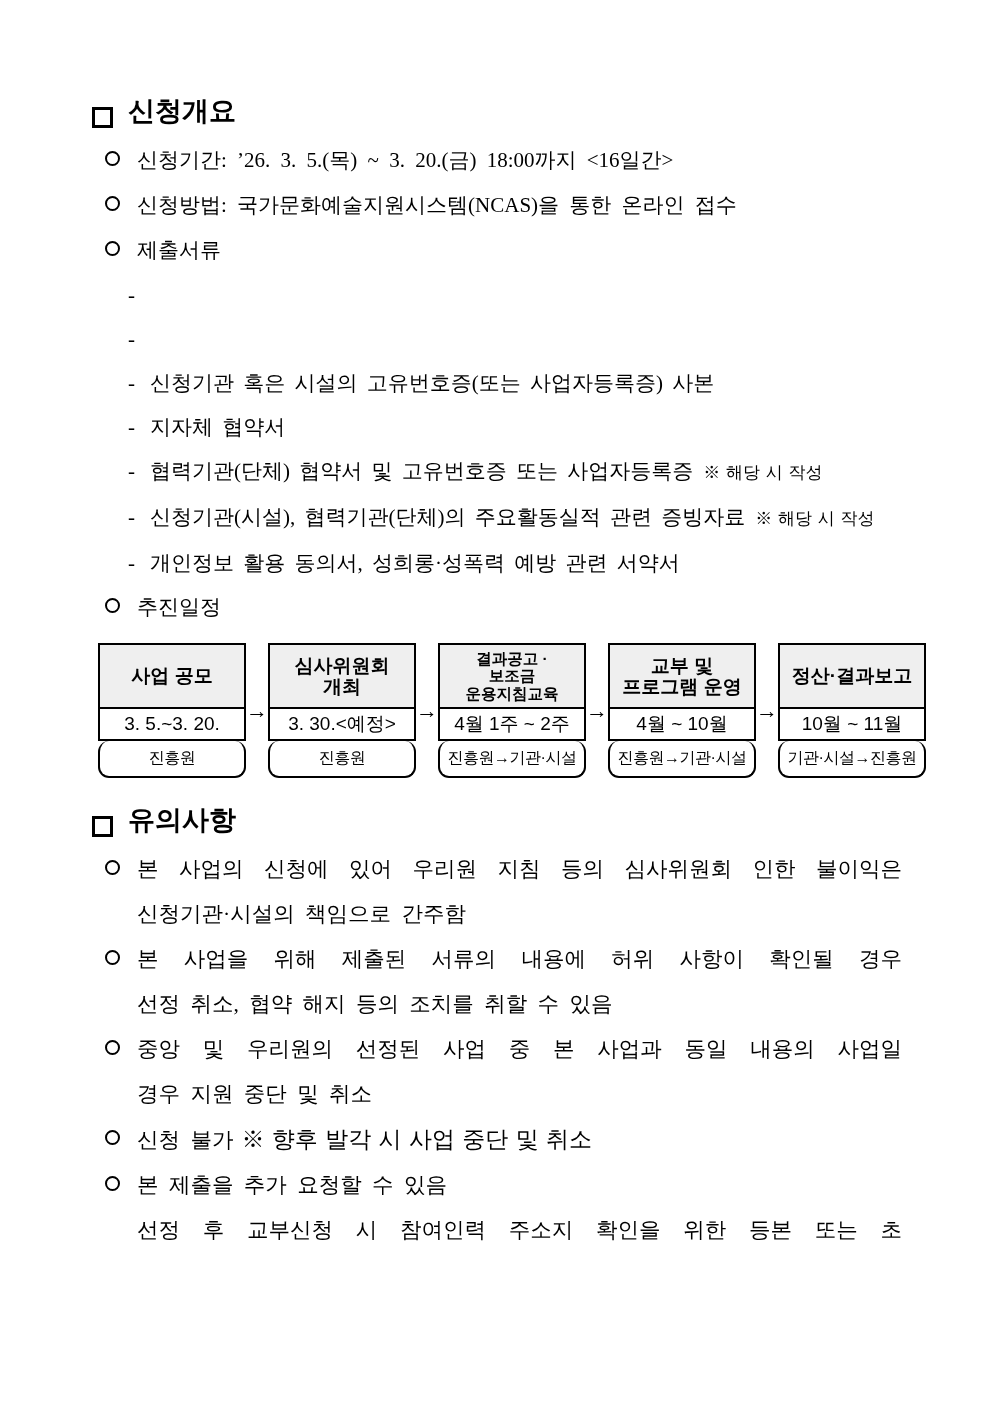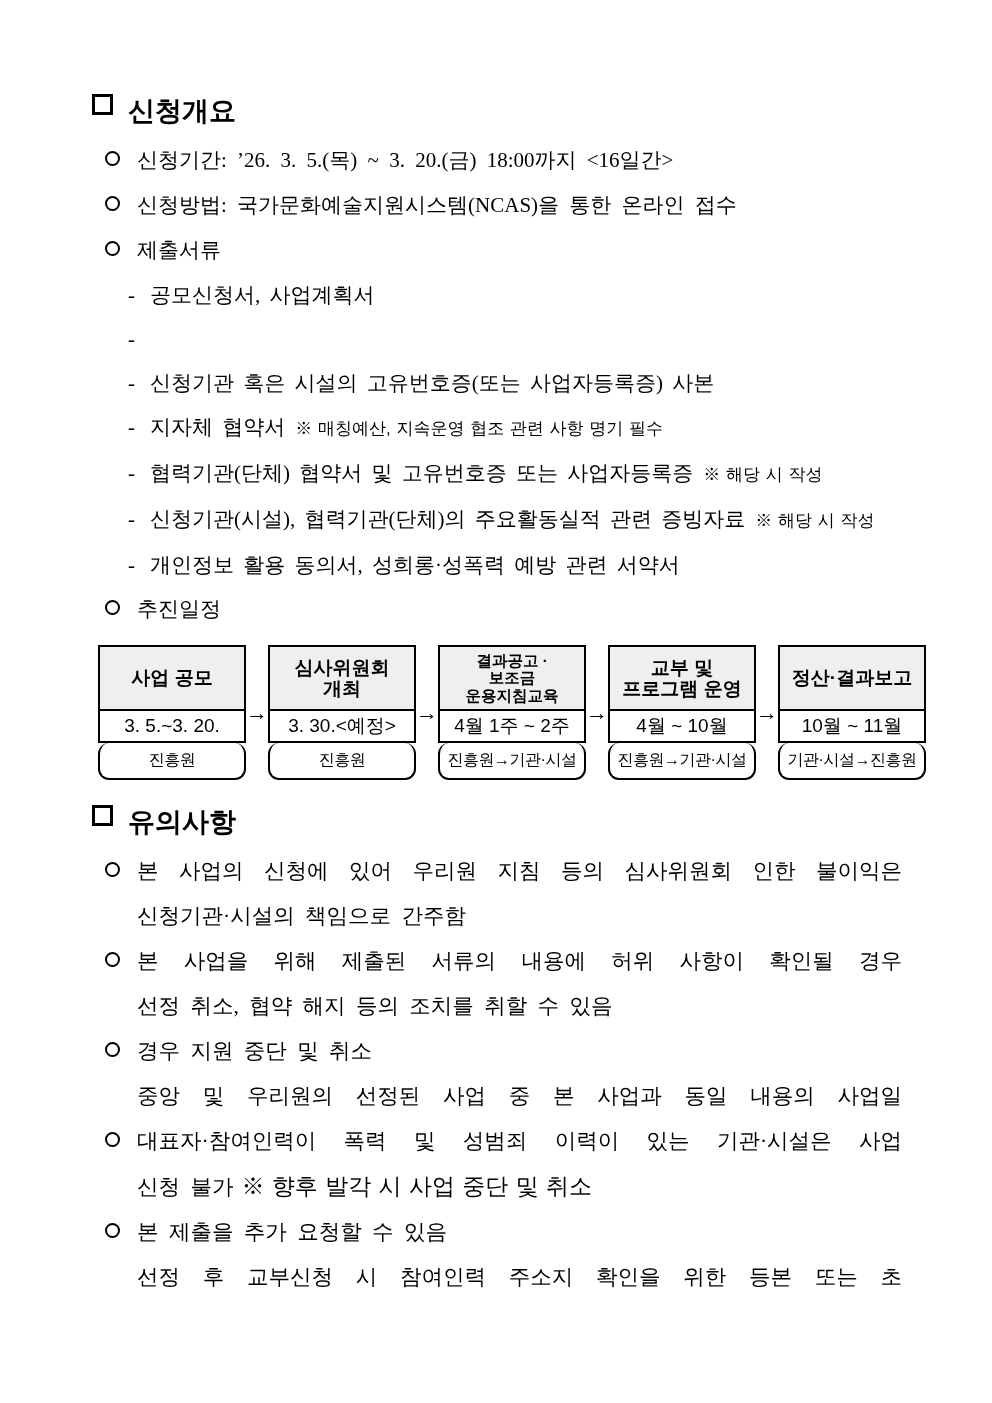--- a/index.html
+++ b/index.html
@@ -6,21 +6,21 @@
   html,body { background:#ffffff; }
   body {
     width:992px; height:1403px; overflow:hidden;
     font-family:"Liberation Serif", serif;
     color:#000;
   }
   .page { padding:94px 88px 0 92px; }
 
   
   .sec-header {
-    display:flex; align-items:flex-start; gap:15px;
+    display:flex; align-items:flex-end; gap:15px;
     font-family:"Liberation Sans", sans-serif;
     font-weight:bold; font-size:27px; line-height:34px;
     margin-bottom:10px;
   }
   .sq-bullet { width:21px; height:21px; border:3px solid #000; flex:none; }
 
   
   .bullet-row {
     display:flex; align-items:flex-start;
     font-size:21px; line-height:45px; word-spacing:5px;
@@ -51,21 +51,21 @@
   .fbox { width:148px; flex:none; }
   .fcell {
     border:2px solid #000; display:flex; align-items:center; justify-content:center;
     text-align:center; font-family:"Liberation Sans", sans-serif;
   }
   .fcell + .fcell { border-top:none; }
   .ftitle {
     height:66px; background:#efefef; font-weight:bold;
     font-size:19px; line-height:1.12; white-space:pre-line;
   }
-  .ftitle.small { font-size:15.5px;font-family:Liberation Serif, serif; }
+  .ftitle.small { font-size:15.5px; }
   .fperiod { height:32px; font-size:19px; }
   .factor  { height:37px; font-size:16px; letter-spacing:-0.5px;border-radius:11px; }
   .farrow {
     flex:1; text-align:center; font-size:22px;
     font-family:"Liberation Sans", sans-serif;
   }
 
   
   .cautions-header { margin-top:25px; }
   .note-item { display:flex; align-items:flex-start; }
@@ -97,33 +97,31 @@
     <span>신청방법: 국가문화예술지원시스템(NCAS)을 통한 온라인 접수</span>
   </div>
 
   <div class="bullet-row">
     <span class="circ-bullet"></span>
     <span>제출서류</span>
   </div>
 
   <div class="dash-row">
     <span class="dash">-</span>
-    <span>공모신청서, 사업계획서</span>
   </div>
   <div class="dash-row">
     <span class="dash">-</span>
   </div>
   <div class="dash-row">
     <span class="dash">-</span>
     <span>신청기관 혹은 시설의 고유번호증(또는 사업자등록증) 사본</span>
   </div>
   <div class="dash-row">
     <span class="dash">-</span>
     <span>지자체 협약서</span>
-    <span class="doc-note">※ 매칭예산, 지속운영 협조 관련 사항 명기 필수</span>
   </div>
   <div class="dash-row">
     <span class="dash">-</span>
     <span>협력기관(단체) 협약서 및 고유번호증 또는 사업자등록증</span>
     <span class="doc-note">※ 해당 시 작성</span>
   </div>
   <div class="dash-row">
     <span class="dash">-</span>
     <span>신청기관(시설), 협력기관(단체)의 주요활동실적 관련 증빙자료</span>
     <span class="doc-note">※ 해당 시 작성</span>
@@ -197,29 +195,28 @@
     <span class="circ-bullet"></span>
     <div class="note-text">
       <div class="nline just">본 사업을 위해 제출된 서류의 내용에 허위 사항이 확인될 경우</div>
       <div class="nline">선정 취소, 협약 해지 등의 조치를 취할 수 있음</div>
     </div>
   </div>
 
   <div class="note-item">
     <span class="circ-bullet"></span>
     <div class="note-text">
+      <div class="nline just">중앙 및 우리원의 선정된 사업 중 본 사업과 동일 내용의 사업일</div>
       <div class="nline">경우 지원 중단 및 취소</div>
-      <div class="nline just">중앙 및 우리원의 선정된 사업 중 본 사업과 동일 내용의 사업일</div>
-    </div>
-  </div>
-
-  <div class="note-item">
-    <span class="circ-bullet"></span>
-    <div class="note-text">
-      <div class="nline just">대표자·참여인력이 폭력 및 성범죄 이력이 있는 기관·시설은 사업</div>
+    </div>
+  </div>
+
+  <div class="note-item">
+    <span class="circ-bullet"></span>
+    <div class="note-text">
       <div class="nline"><span>신청 불가</span><span class="note-inline">※ 향후 발각 시 사업 중단 및 취소</span></div>
     </div>
   </div>
 
   <div class="note-item">
     <span class="circ-bullet"></span>
     <div class="note-text">
       <div class="nline">본 제출을 추가 요청할 수 있음</div>
       <div class="nline just">선정 후 교부신청 시 참여인력 주소지 확인을 위한 등본 또는 초</div>
     </div>

